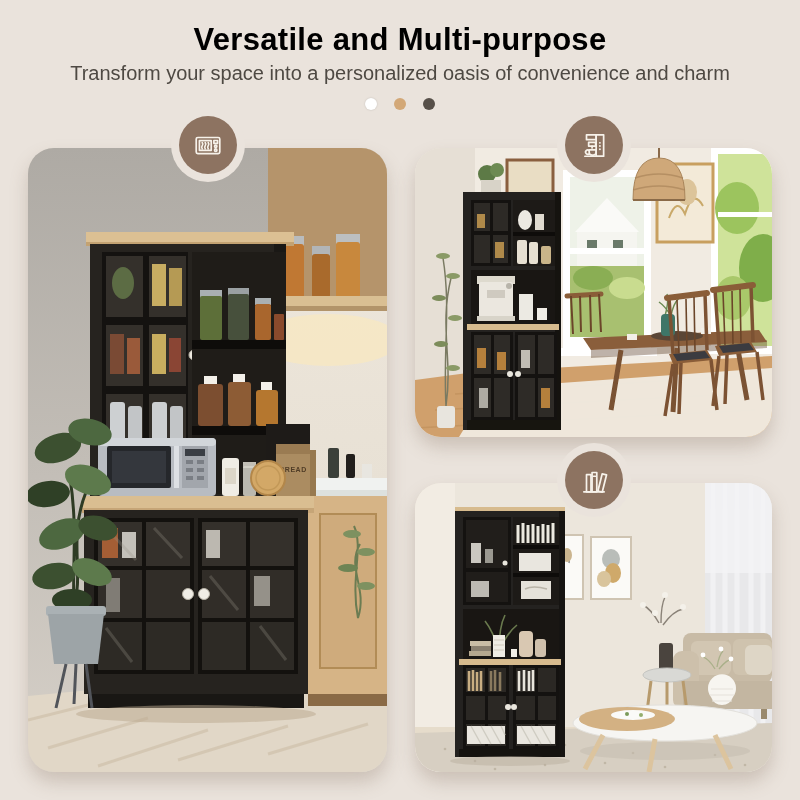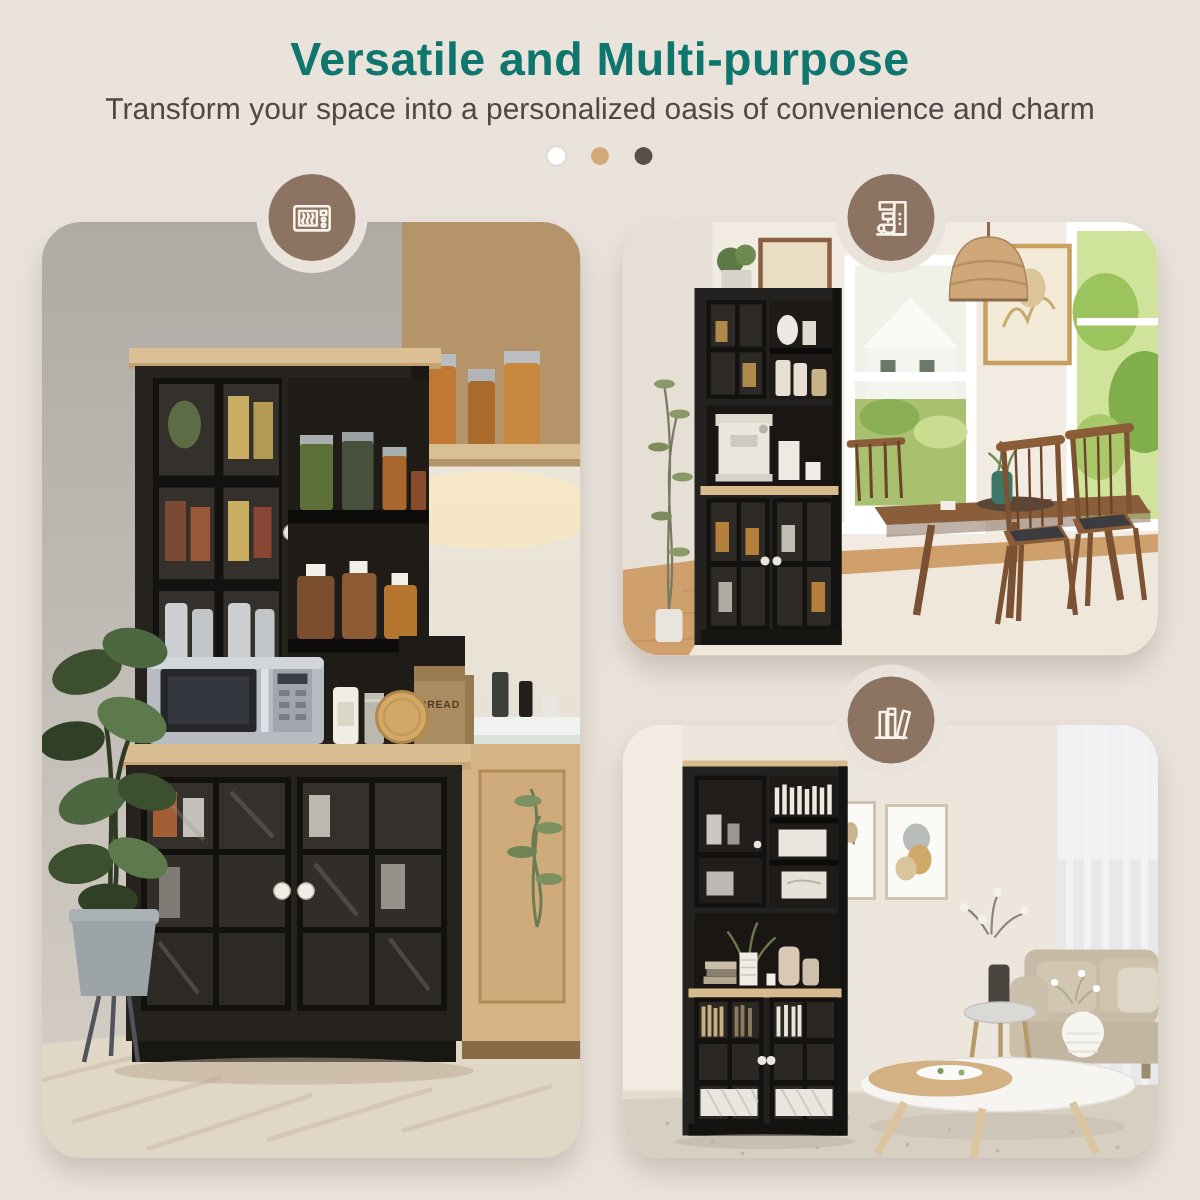--- a/index.html
+++ b/index.html
@@ -4,21 +4,21 @@
 <style>
   html,body{margin:0;padding:0}
   body{
     width:800px;height:800px;position:relative;overflow:hidden;
     background:#eae3dc;
     font-family:"Liberation Sans",sans-serif;
   }
   .title{
     position:absolute;top:22px;left:0;width:800px;margin:0;
     text-align:center;font-size:31px;font-weight:700;letter-spacing:.3px;
-    color:#0f766e;
+    color:#000000;
   }
   .subtitle{
     position:absolute;top:62px;left:0;width:800px;margin:0;
     text-align:center;font-size:20px;font-weight:400;color:#4e4943;
   }
   .dots{position:absolute;top:98px;left:0;width:800px;display:flex;justify-content:center;gap:17px}
   .dot{width:12px;height:12px;border-radius:50%}
   .dot-1{background:#ffffff;box-shadow:0 0 2px rgba(0,0,0,.18)}
   .dot-2{background:#d3a877}
   .dot-3{background:#575049}

